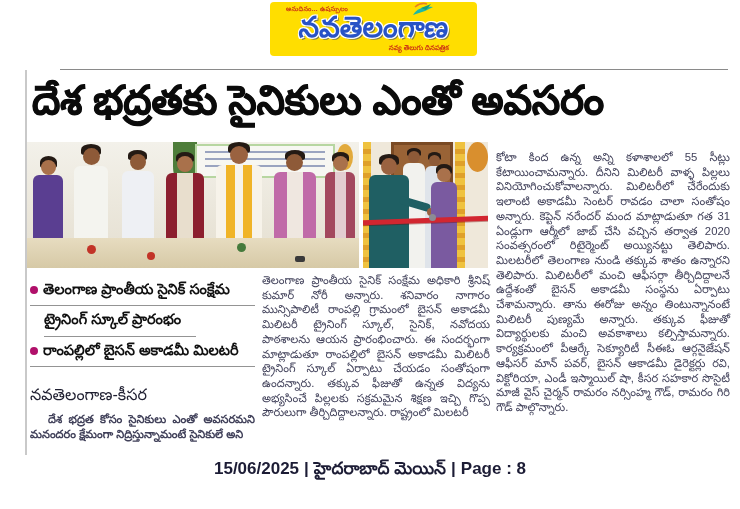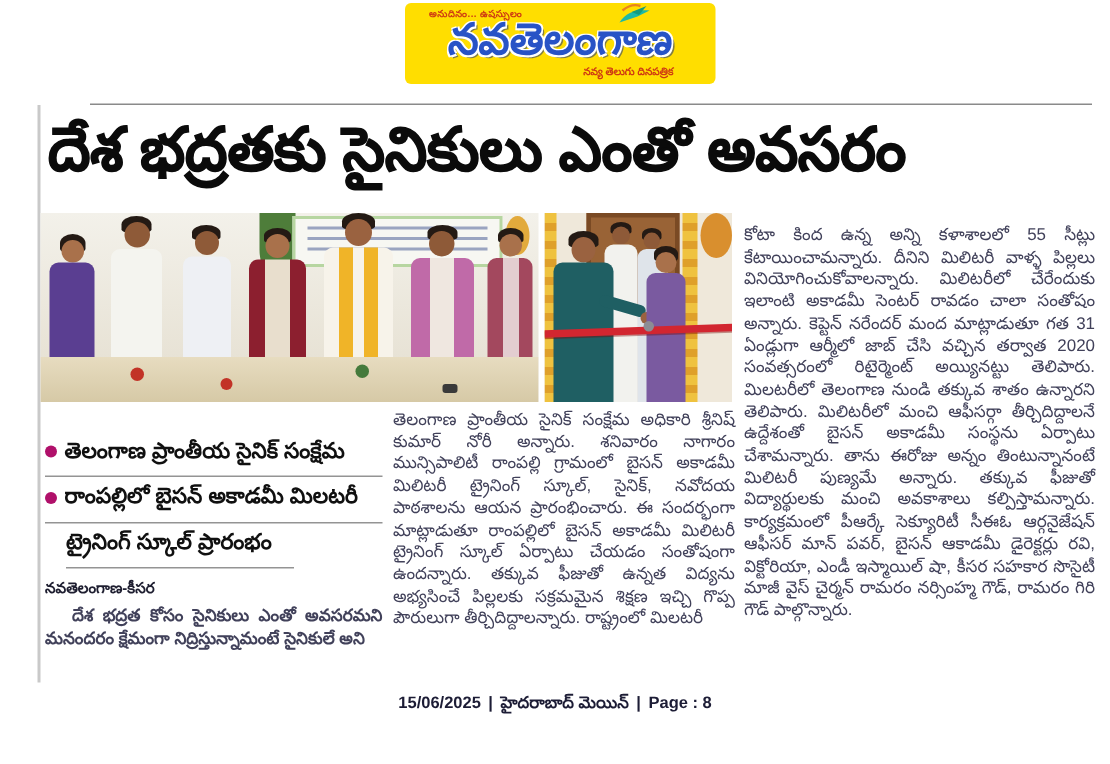--- a/index.html
+++ b/index.html
@@ -70,40 +70,40 @@
   .ribbon { position:absolute; left:0; top:76px; width:127px; height:5px;
             background:#d22630; transform:rotate(-2deg); box-shadow:0 1px 0 rgba(120,0,0,.4); }
   .arm { position:absolute; background:#1f5f63; border-radius:4px; }
 
   
   .article-text {
     font-size:11.3px; line-height:14.7px; color:#41415a; text-align:justify;
   }
   .col-right  { position:absolute; left:496px; top:150px; width:234px; height:308px; }
   .col-middle { position:absolute; left:262px; top:273px; width:228px; height:186px; }
-  .col-left   { position:absolute; left:30px;  top:288px; width:225px; }
+  .col-left   { position:absolute; left:30px;  top:276px; width:225px; }
   .col-left .body { margin-top:4px;font-weight:bold; }
   .col-left .body { text-indent:18px; }
 
   .hl-line {
     position:relative; font-weight:bold; font-size:14.5px; line-height:1.2;
     color:#101010; padding:5px 0 7px 0; border-bottom:1.7px solid #949494;
     white-space:nowrap;
   }
   .hl-line.cont { margin-left:14px; }
   .bullet {
     display:inline-block; width:8px; height:8px; border-radius:50%;
     background:#b0106a; margin-right:5px; vertical-align:middle;
   }
-  .dateline { margin-top:7px; font-size:10px; font-weight:bold; color:#1e1e30; }
+  .dateline { margin-top:19px; font-size:16px; font-weight:normal; color:#1e1e30; }
 
   
   .footer { position:absolute; left:0; top:461px; width:740px; text-align:center;
             font-weight:bold; color:#1c1c35; }
-  .footer .line { font-size:11px; line-height:16px; }
+  .footer .line { font-size:17px; line-height:16px; }
   .footer .sep { margin:0 5px; }
   .footer a { color:#1c1c35; text-decoration:none; }
 </style>
 </head>
 <body>
 
 <header class="masthead">
   <div class="mh-top">అనుదినం... ఉషస్సులం</div>
   <div class="mh-title">నవతెలంగాణ</div>
   <span class="bird">
@@ -206,22 +206,22 @@
 
     <div class="ribbon"></div>
     <span class="dot" style="left:66px;top:72px;width:7px;height:7px;background:#8c8c94;"></span>
   </div>
 </div>
 
 <div class="col-right article-text">కోటా కింద ఉన్న అన్ని కళాశాలలో 55 సీట్లు కేటాయించామన్నారు. దీనిని మిలిటరీ వాళ్ళ పిల్లలు వినియోగించుకోవాలన్నారు. మిలిటరీలో చేరేందుకు ఇలాంటి అకాడమీ సెంటర్ రావడం చాలా సంతోషం అన్నారు. కెప్టెన్ నరేందర్ మంద మాట్లాడుతూ గత 31 ఏండ్లుగా ఆర్మీలో జాబ్ చేసి వచ్చిన తర్వాత 2020 సంవత్సరంలో రిటైర్మెంట్ అయ్యినట్టు తెలిపారు. మిలటరీలో తెలంగాణ నుండి తక్కువ శాతం ఉన్నారని తెలిపారు. మిలిటరీలో మంచి ఆఫీసర్గా తీర్చిదిద్దాలనే ఉద్దేశంతో బైసన్ అకాడమీ సంస్థను ఏర్పాటు చేశామన్నారు. తాను ఈరోజు అన్నం తింటున్నానంటే మిలిటరీ పుణ్యమే అన్నారు. తక్కువ ఫీజుతో విద్యార్థులకు మంచి అవకాశాలు కల్పిస్తామన్నారు. కార్యక్రమంలో పీఆర్కే సెక్యూరిటీ సీఈఓ ఆర్గనైజేషన్ ఆఫీసర్ మాన్ పవర్, బైసన్ ఆకాడమీ డైరెక్టర్లు రవి, విక్టోరియా, ఎండీ ఇస్మాయిల్ షా, కీసర సహకార సొసైటీ మాజీ వైస్ చైర్మన్ రామరం నర్సింహ్మ గౌడ్, రామరం గిరి గౌడ్ పాల్గొన్నారు.</div>
 
 <div class="col-left">
   <div class="hl-line"><span class="bullet"></span><span>తెలంగాణ ప్రాంతీయ సైనిక్ సంక్షేమ</span></div>
+  <div class="hl-line cont" style="width:152px;"><span>ట్రైనింగ్ స్కూల్ ప్రారంభం</span></div>
   <div class="hl-line"><span class="bullet"></span><span>రాంపల్లిలో బైసన్ అకాడమీ మిలటరీ</span></div>
-  <div class="hl-line cont" style="width:152px;"><span>ట్రైనింగ్ స్కూల్ ప్రారంభం</span></div>
   <div class="dateline">నవతెలంగాణ-కీసర</div>
   <p class="article-text body">దేశ భద్రత కోసం సైనికులు ఎంతో అవసరమని మనందరం క్షేమంగా నిద్రిస్తున్నామంటే సైనికులే అని</p>
 </div>
 
 <div class="col-middle article-text">తెలంగాణ ప్రాంతీయ సైనిక్ సంక్షేమ అధికారి శ్రీనిష్ కుమార్ నోరీ అన్నారు. శనివారం నాగారం మున్సిపాలిటీ రాంపల్లి గ్రామంలో బైసన్ అకాడమీ మిలిటరీ ట్రైనింగ్ స్కూల్, సైనిక్, నవోదయ పాఠశాలను ఆయన ప్రారంభించారు. ఈ సందర్భంగా మాట్లాడుతూ రాంపల్లిలో బైసన్ అకాడమీ మిలిటరీ ట్రైనింగ్ స్కూల్ ఏర్పాటు చేయడం సంతోషంగా ఉందన్నారు. తక్కువ ఫీజుతో ఉన్నత విద్యను అభ్యసించే పిల్లలకు సక్రమమైన శిక్షణ ఇచ్చి గొప్ప పౌరులుగా తీర్చిదిద్దాలన్నారు. రాష్ట్రంలో మిలటరీ</div>
 
 <footer class="footer">
   <div class="line">
     <span>15/06/2025</span><span class="sep">|</span><span>హైదరాబాద్ మెయిన్</span><span class="sep">|</span><span>Page : 8</span>
   </div>

